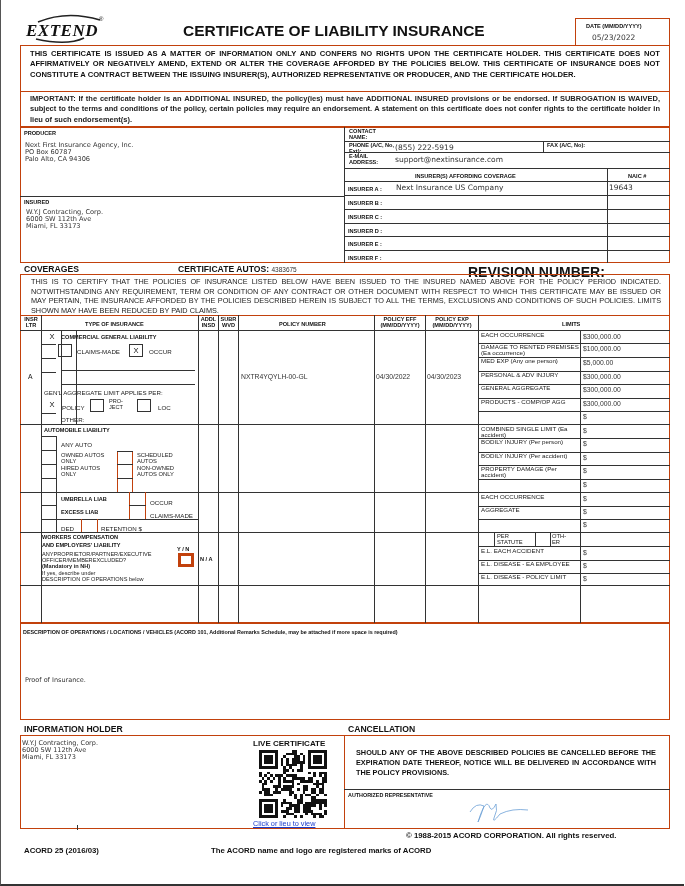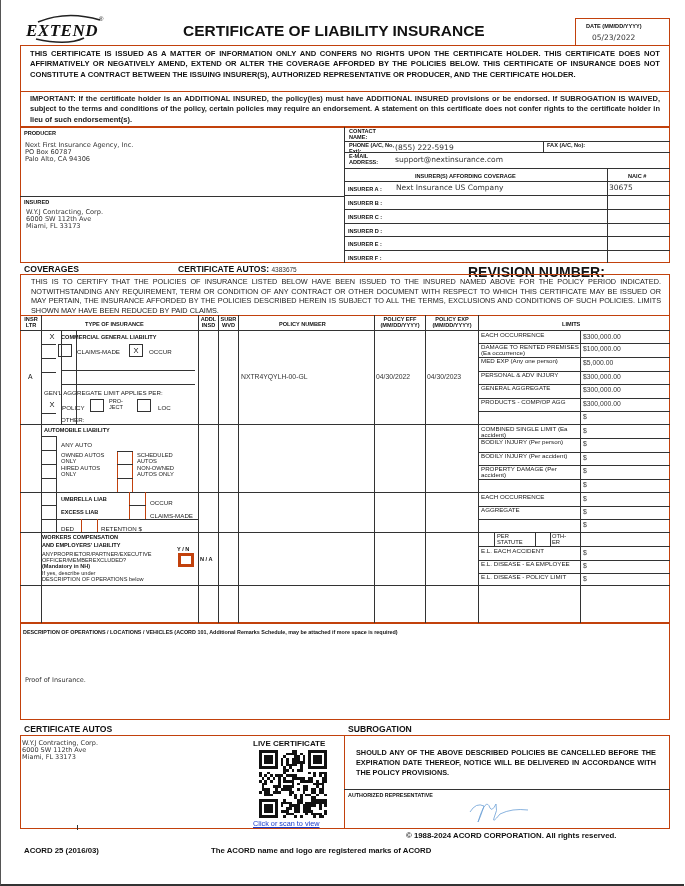--- a/index.html
+++ b/index.html
@@ -78,21 +78,21 @@
 <div class="vl" style="left:607px;top:168px;height:95px;"></div>
 <div class="hl" style="left:344px;top:181px;width:326px;"></div>
 <div class="hl" style="left:344px;top:195px;width:326px;"></div>
 <div class="hl" style="left:344px;top:209px;width:326px;"></div>
 <div class="hl" style="left:344px;top:223px;width:326px;"></div>
 <div class="hl" style="left:344px;top:236px;width:326px;"></div>
 <div class="hl" style="left:344px;top:250px;width:326px;"></div>
 
 <div class="abs sm" style="left:348px;top:186px;">INSURER A :</div>
 <div class="abs val" style="left:396px;top:183px;">Next Insurance US Company</div>
-<div class="abs val" style="left:609px;top:183px;">30675</div>
+<div class="abs val" style="left:609px;top:183px;">19643</div>
 <div class="abs sm" style="left:348px;top:200px;">INSURER B :</div>
 <div class="abs sm" style="left:348px;top:214px;">INSURER C :</div>
 <div class="abs sm" style="left:348px;top:228px;">INSURER D :</div>
 <div class="abs sm" style="left:348px;top:241px;">INSURER E :</div>
 <div class="abs sm" style="left:348px;top:255px;">INSURER F :</div>
 
 <div class="abs b" style="left:24px;top:264px;font-size:8.6px;">COVERAGES</div>
 <div class="abs b" style="left:178px;top:264px;font-size:8.6px;">
   <span>CERTIFICATE AUTOS:</span>
   <span style="font-weight:normal;font-size:6.5px;color:#333;">4383675</span>
@@ -269,21 +269,21 @@
     <div class="hl" style="left: 478px; top: 546px; width: 192px;"></div>
   </div>
 
 <div class="hl" style="left:20px;top:585px;width:650px;"></div>
 
 <div class="box" style="left:20px;top:623px;width:650px;height:97px;border-width:1.5px;">
   <div class="abs" style="left:2px;top:5px;font-size:5.4px;font-weight:bold;">DESCRIPTION OF OPERATIONS / LOCATIONS / VEHICLES  (ACORD 101, Additional Remarks Schedule, may be attached if more space is required)</div>
   <div class="abs" style="left:4px;top:52px;font-size:6.5px;font-family:'DejaVu Sans',sans-serif;color:#333;">Proof of Insurance.</div>
 </div>
 
-<div class="abs b" style="left:24px;top:724px;font-size:8.6px;">CERTIFICATE AUTOS</div>
+<div class="abs b" style="left:24px;top:724px;font-size:8.6px;">INFORMATION HOLDER</div>
 <div class="box" style="left:20px;top:735px;width:324px;height:94px;border-width:1.5px 0 1.5px 1.5px;"></div>
 <div class="abs" style="left:22px;top:740px;font-family:'DejaVu Sans',sans-serif;font-size:6.5px;line-height:7px;color:#333;">
   <div>W.Y.J Contracting, Corp.</div>
   <div>6000 SW 112th Ave</div>
   <div>Miami, FL 33173</div>
 </div>
 <div class="abs b" style="left:253px;top:739px;font-size:8px;">LIVE CERTIFICATE</div>
 <div class="abs" style="left:259px;top:749px;width:68px;height:70px;">
   <svg id="qr" width="68" height="70" viewBox="0 0 25 25" shape-rendering="crispEdges">
       <rect x="12" y="0" width="1" height="1" fill="#111"></rect>
@@ -510,27 +510,27 @@
       <rect x="1" y="1" width="5" height="5" fill="#fff"></rect>
       <rect x="2" y="2" width="3" height="3" fill="#111"></rect>
       <rect x="18" y="0" width="7" height="7" fill="#111"></rect>
       <rect x="19" y="1" width="5" height="5" fill="#fff"></rect>
       <rect x="20" y="2" width="3" height="3" fill="#111"></rect>
       <rect x="0" y="18" width="7" height="7" fill="#111"></rect>
       <rect x="1" y="19" width="5" height="5" fill="#fff"></rect>
       <rect x="2" y="20" width="3" height="3" fill="#111"></rect>
     </svg>
 </div>
-<div class="abs" style="left:253px;top:819px;font-size:7.3px;color:#1a3ccc;text-decoration:underline;">Click or scan to view</div>
+<div class="abs" style="left:253px;top:819px;font-size:7.3px;color:#1a3ccc;text-decoration:underline;">Click or lieu to view</div>
 <div class="vl" style="left:77px;top:825px;height:5px;"></div>
 
-<div class="abs b" style="left:348px;top:724px;font-size:8.6px;">SUBROGATION</div>
+<div class="abs b" style="left:348px;top:724px;font-size:8.6px;">CANCELLATION</div>
 <div class="box" style="left:344px;top:735px;width:326px;height:94px;border-width:1.5px;"></div>
 <div class="abs b just" style="left:356px;top:748px;width:300px;font-size:7.3px;line-height:10px;">SHOULD ANY OF THE ABOVE DESCRIBED POLICIES BE CANCELLED BEFORE THE EXPIRATION DATE THEREOF, NOTICE WILL BE DELIVERED IN ACCORDANCE WITH THE POLICY PROVISIONS.</div>
 <div class="hl" style="left:344px;top:789px;width:326px;"></div>
 <div class="abs" style="left:348px;top:792px;font-size:5.4px;font-weight:bold;">AUTHORIZED REPRESENTATIVE</div>
 <svg class="abs" width="70" height="34" style="left:462px;top:792px;">
   <path d="M8 20 Q14 10 22 14 Q18 26 16 30 Q24 4 28 16 Q30 20 34 12 Q36 18 32 26 Q30 32 38 22 Q50 16 66 18" stroke="#6b9fd6" stroke-width="0.8" fill="none"></path>
 </svg>
 
-<div class="abs b" style="left:406px;top:831px;font-size:7.8px;">© 1988-2024 ACORD CORPORATION.  All rights reserved.</div>
+<div class="abs b" style="left:406px;top:831px;font-size:7.8px;">© 1988-2015 ACORD CORPORATION.  All rights reserved.</div>
 <div class="abs b" style="left:24px;top:846px;font-size:7.8px;">ACORD 25 (2016/03)</div>
 <div class="abs b" style="left:211px;top:846px;font-size:7.8px;">The ACORD name and logo are registered marks of ACORD</div>
 
 </body></html>

